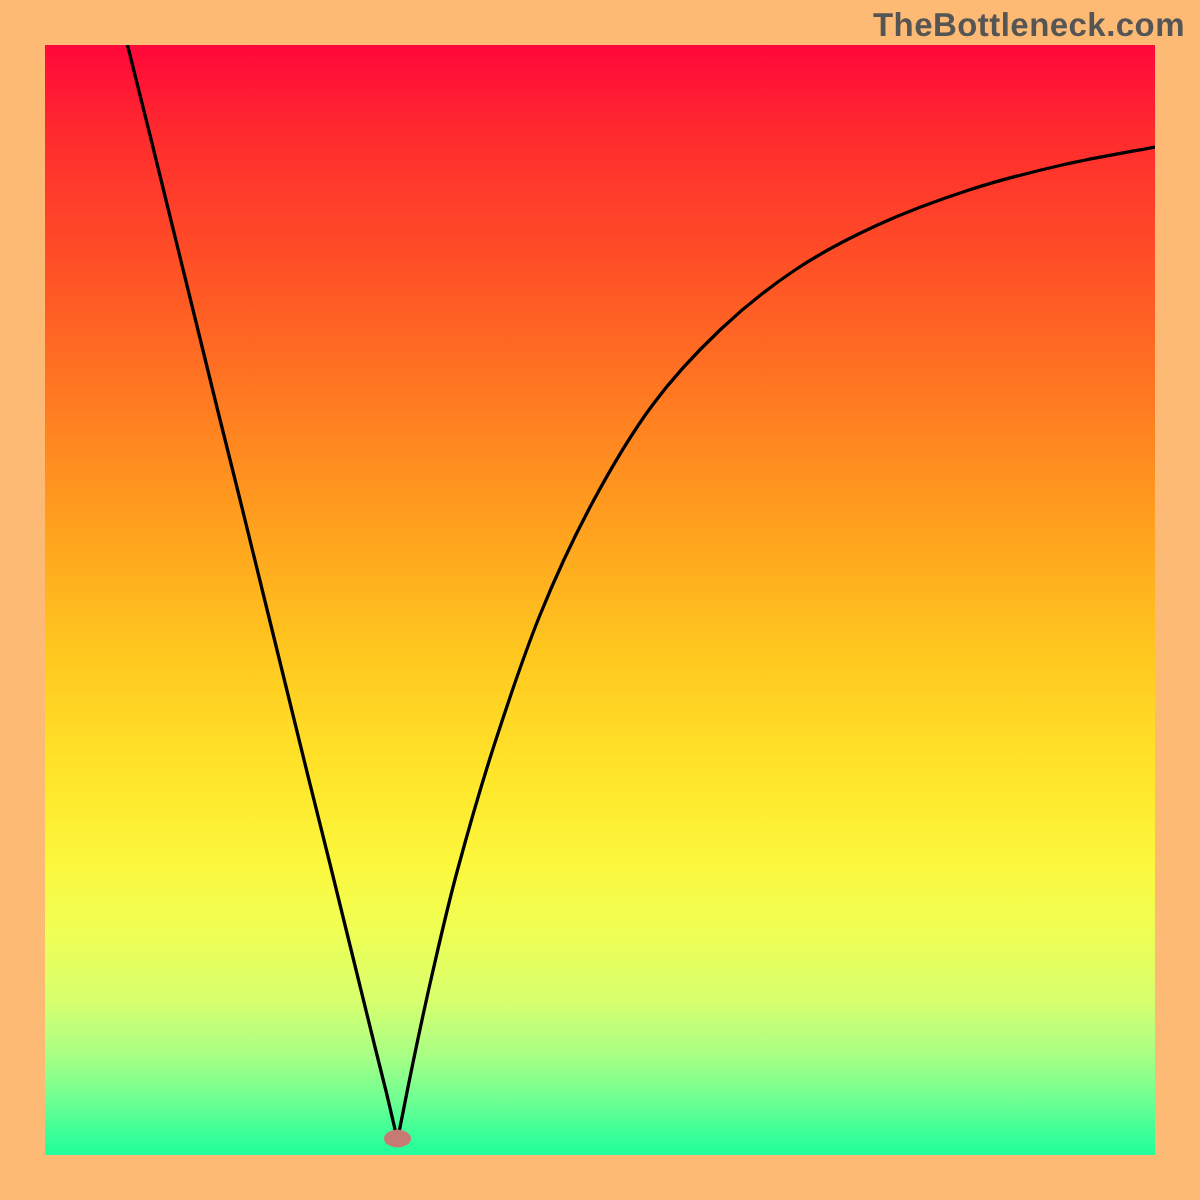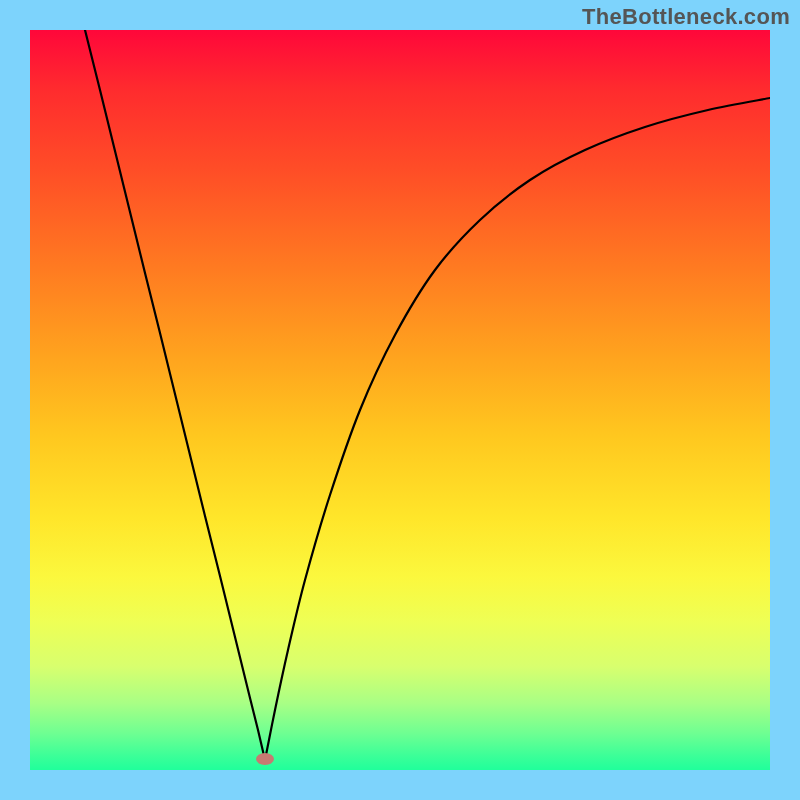--- a/index.html
+++ b/index.html
@@ -8,21 +8,21 @@
     width: 800px;
     height: 800px;
     overflow: hidden;
     font-family: Arial, Helvetica, sans-serif;
     background: #000;
   }
   .frame {
     position: relative;
     width: 800px;
     height: 800px;
-    background: #7dd3fc;
+    background: #fdba74;
   }
   .plot-area {
     position: absolute;
     left: 30px;
     top: 30px;
     width: 740px;
     height: 740px;
     background: linear-gradient(to bottom,
       #ff073a 0%,
       #ff2b2e 8%,

